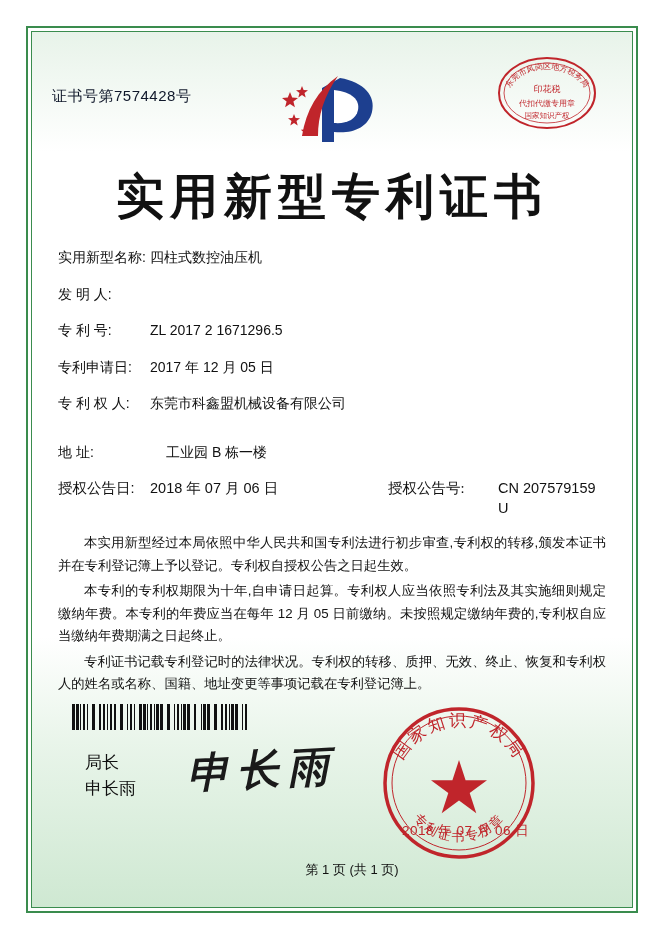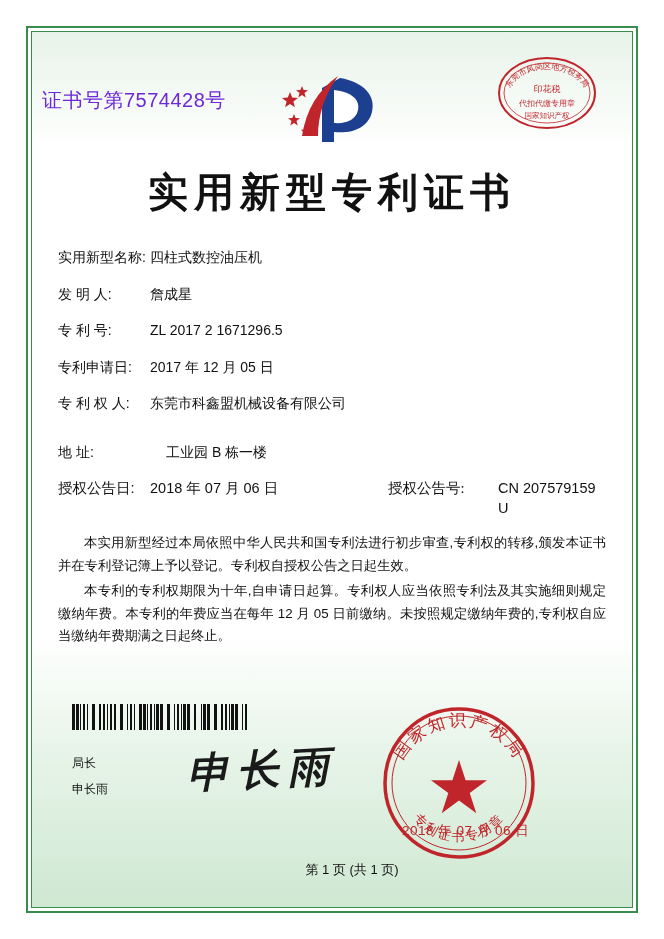--- a/index.html
+++ b/index.html
@@ -67,25 +67,25 @@
     position: absolute;
     left: 32px;
     top: 32px;
     right: 32px;
     bottom: 32px;
   }
 
   
   .cert-no {
     position: absolute;
-    left: 10px;
+    left: 20px;
     top: 55px;
-    font-size: 20px;
+    font-size: 15px;
     letter-spacing: 0.5px;
-    color: #6d28d9;
+    color: #0f172a;
     white-space: nowrap;
   }
 
   
   .logo {
     position: absolute;
     left: 240px;
     top: 38px;
     width: 120px;
     height: 80px;
@@ -101,21 +101,21 @@
   }
 
   .title {
     position: absolute;
     left: 0;
     right: 0;
     top: 133px;
     text-align: center;
     font-family: "Liberation Serif", serif;
     font-weight: bold;
-    font-size: 40px;
+    font-size: 48px;
     letter-spacing: 6px;
     color: #111;
   }
 
   
   .fields {
     position: absolute;
     left: 26px;
     right: 26px;
     top: 215px;
@@ -182,23 +182,23 @@
   .barcode i {
     position: absolute;
     top: 0;
     bottom: 0;
     background: #111;
   }
 
   
   .sig-label {
     position: absolute;
-    left: 40px;
+    left: 53px;
     top: 718px;
-    font-size: 12px;
+    font-size: 17px;
     line-height: 26px;
     color: #111;
   }
   .sig-hand {
     position: absolute;
     left: 155px;
     top: 710px;
     font-family: "Liberation Serif", serif;
     font-size: 42px;
     font-style: italic;
@@ -286,21 +286,20 @@
 
     <div class="fields">
 
       <div class="frow">
         <div class="flabel">实用新型名称:</div>
         <div class="fvalue">四柱式数控油压机</div>
       </div>
 
       <div class="frow">
         <div class="flabel">发 明 人:</div>
-        <div class="fvalue">詹成星</div>
       </div>
 
       <div class="frow">
         <div class="flabel">专 利 号:</div>
         <div class="fvalue">ZL 2017 2 1671296.5</div>
       </div>
 
       <div class="frow">
         <div class="flabel">专利申请日:</div>
         <div class="fvalue">2017 年 12 月 05 日</div>
@@ -327,20 +326,21 @@
           <div class="flabel">授权公告号:</div>
           <div class="fvalue">CN 207579159 U</div>
         </div>
       </div>
 
     </div>
 
     <div class="paras">
       <p>本实用新型经过本局依照中华人民共和国专利法进行初步审查,专利权的转移,颁发本证书并在专利登记簿上予以登记。专利权自授权公告之日起生效。</p>
       <p>本专利的专利权期限为十年,自申请日起算。专利权人应当依照专利法及其实施细则规定缴纳年费。本专利的年费应当在每年 12 月 05 日前缴纳。未按照规定缴纳年费的,专利权自应当缴纳年费期满之日起终止。</p>
+      <p>专利证书记载专利登记时的法律状况。专利权的转移、质押、无效、终止、恢复和专利权人的姓名或名称、国籍、地址变更等事项记载在专利登记簿上。</p>
     </div>
 
     <div class="barcode" id="barcode">
         <i style="left: 0px; width: 2.6px;"></i>
         <i style="left: 4px; width: 2.6px;"></i>
         <i style="left: 8px; width: 1.3px;"></i>
         <i style="left: 10.7px; width: 2.6px;"></i>
         <i style="left: 14.7px; width: 1.3px;"></i>
         <i style="left: 20.1px; width: 2.6px;"></i>
         <i style="left: 26.8px; width: 2.6px;"></i>

